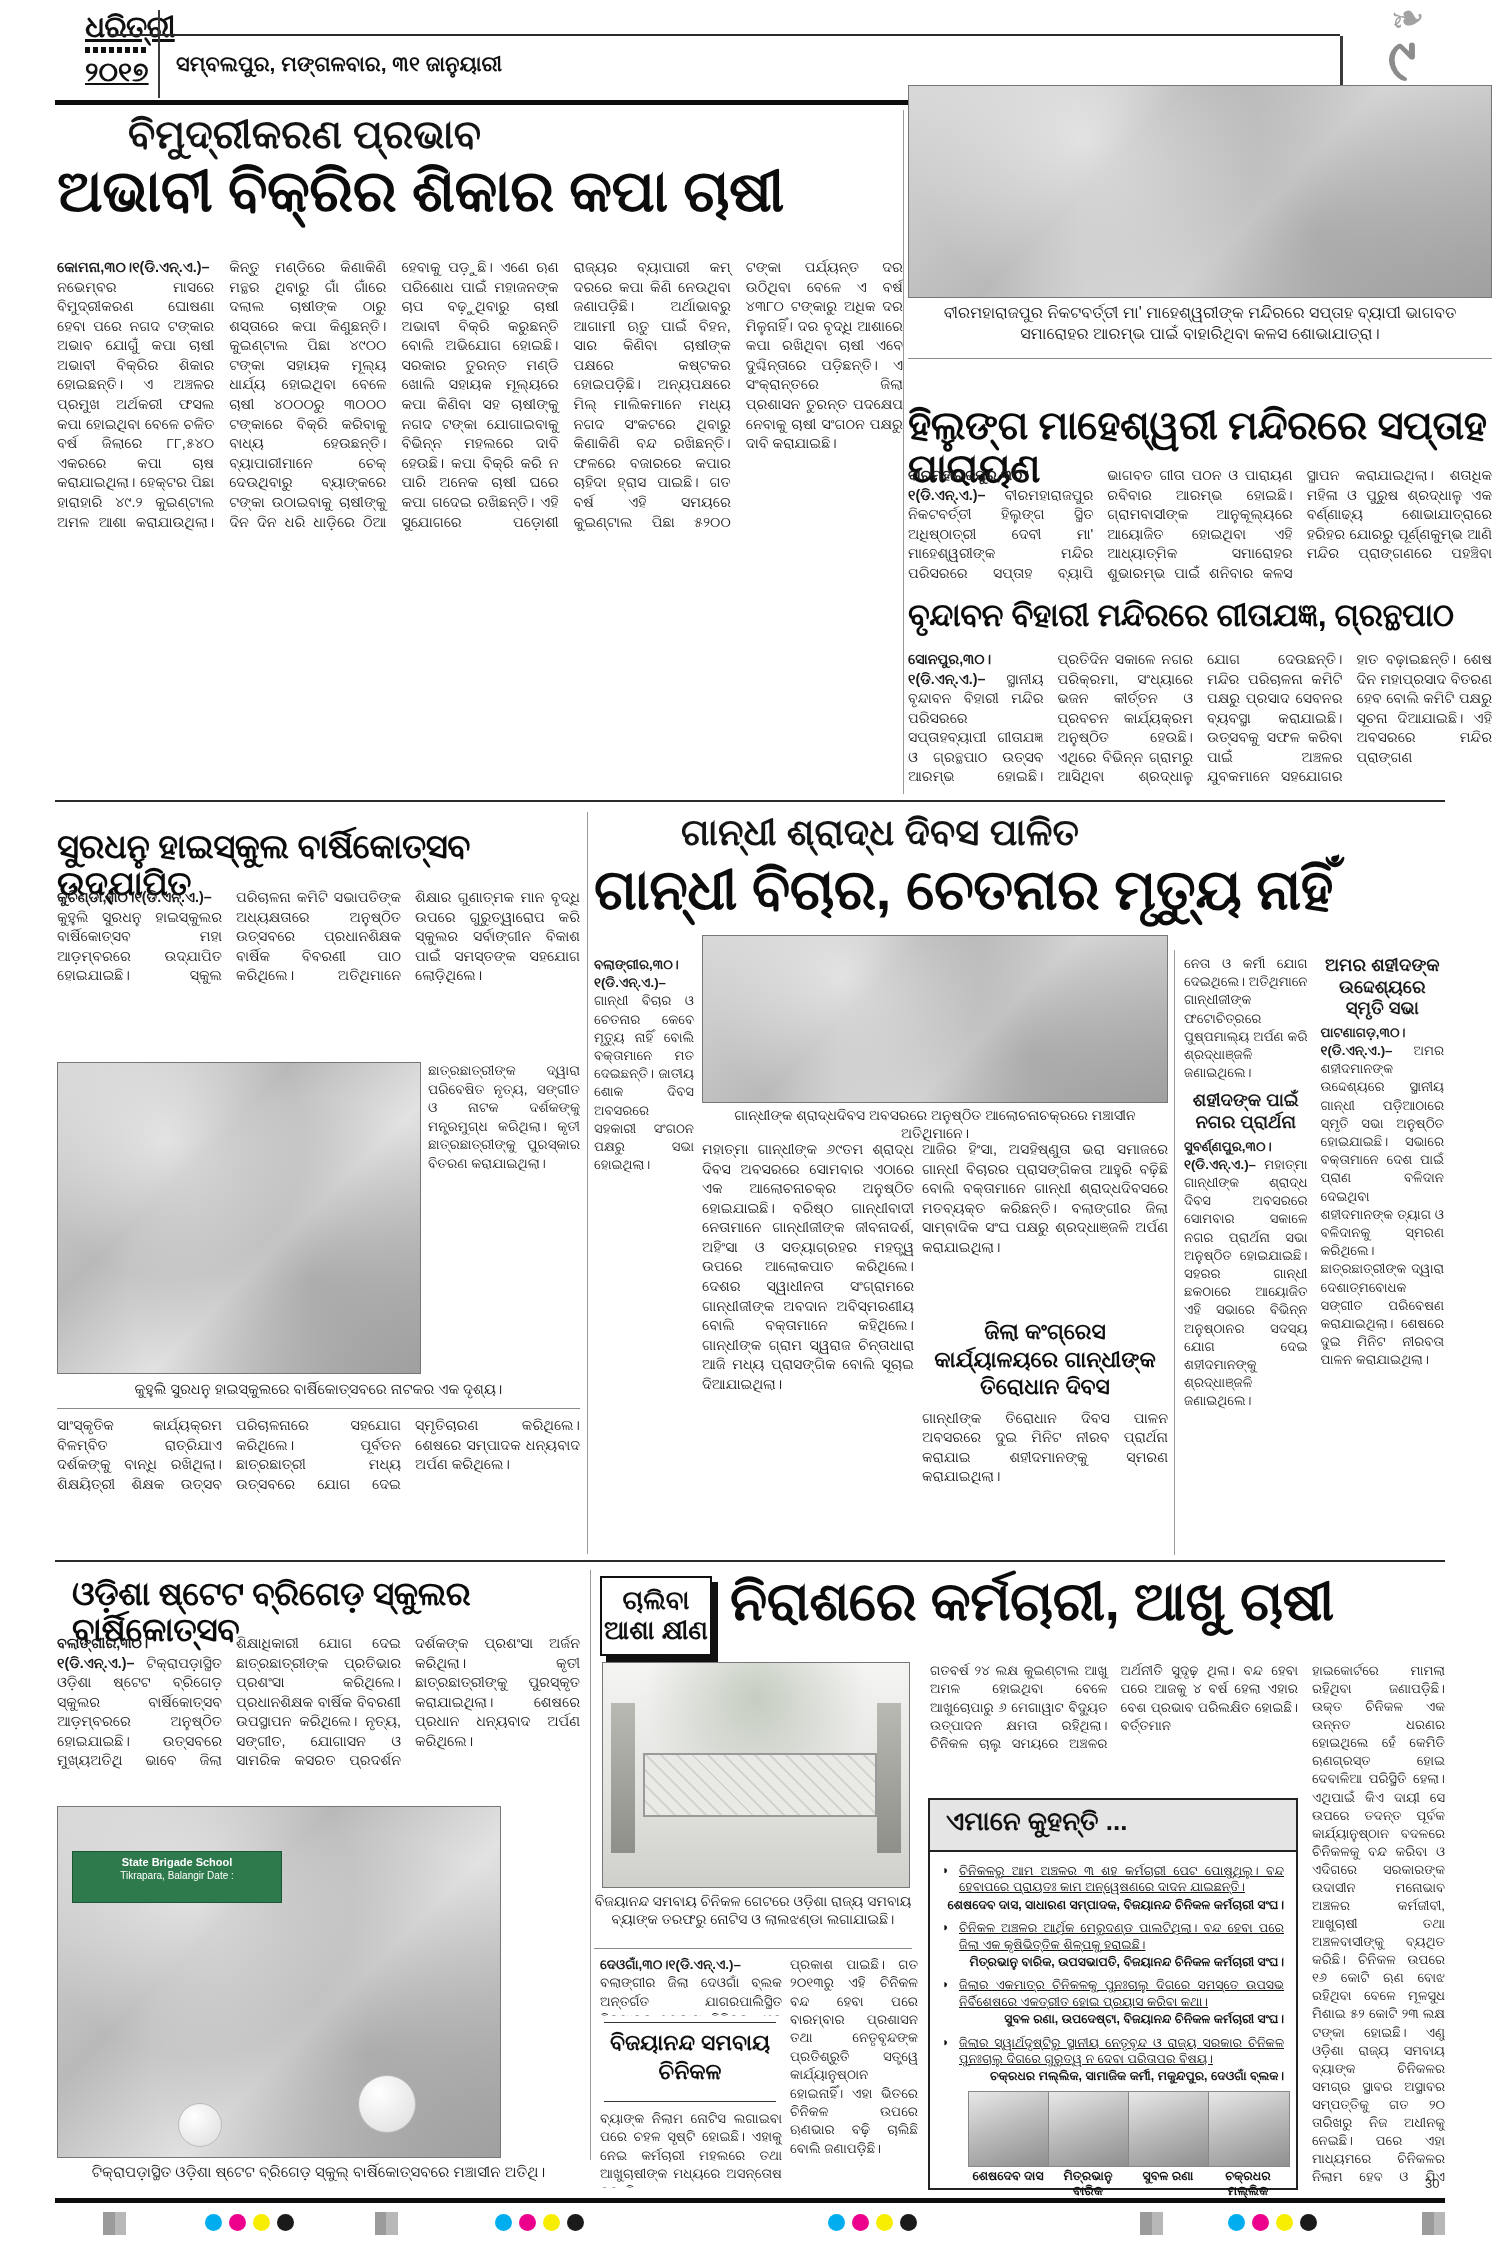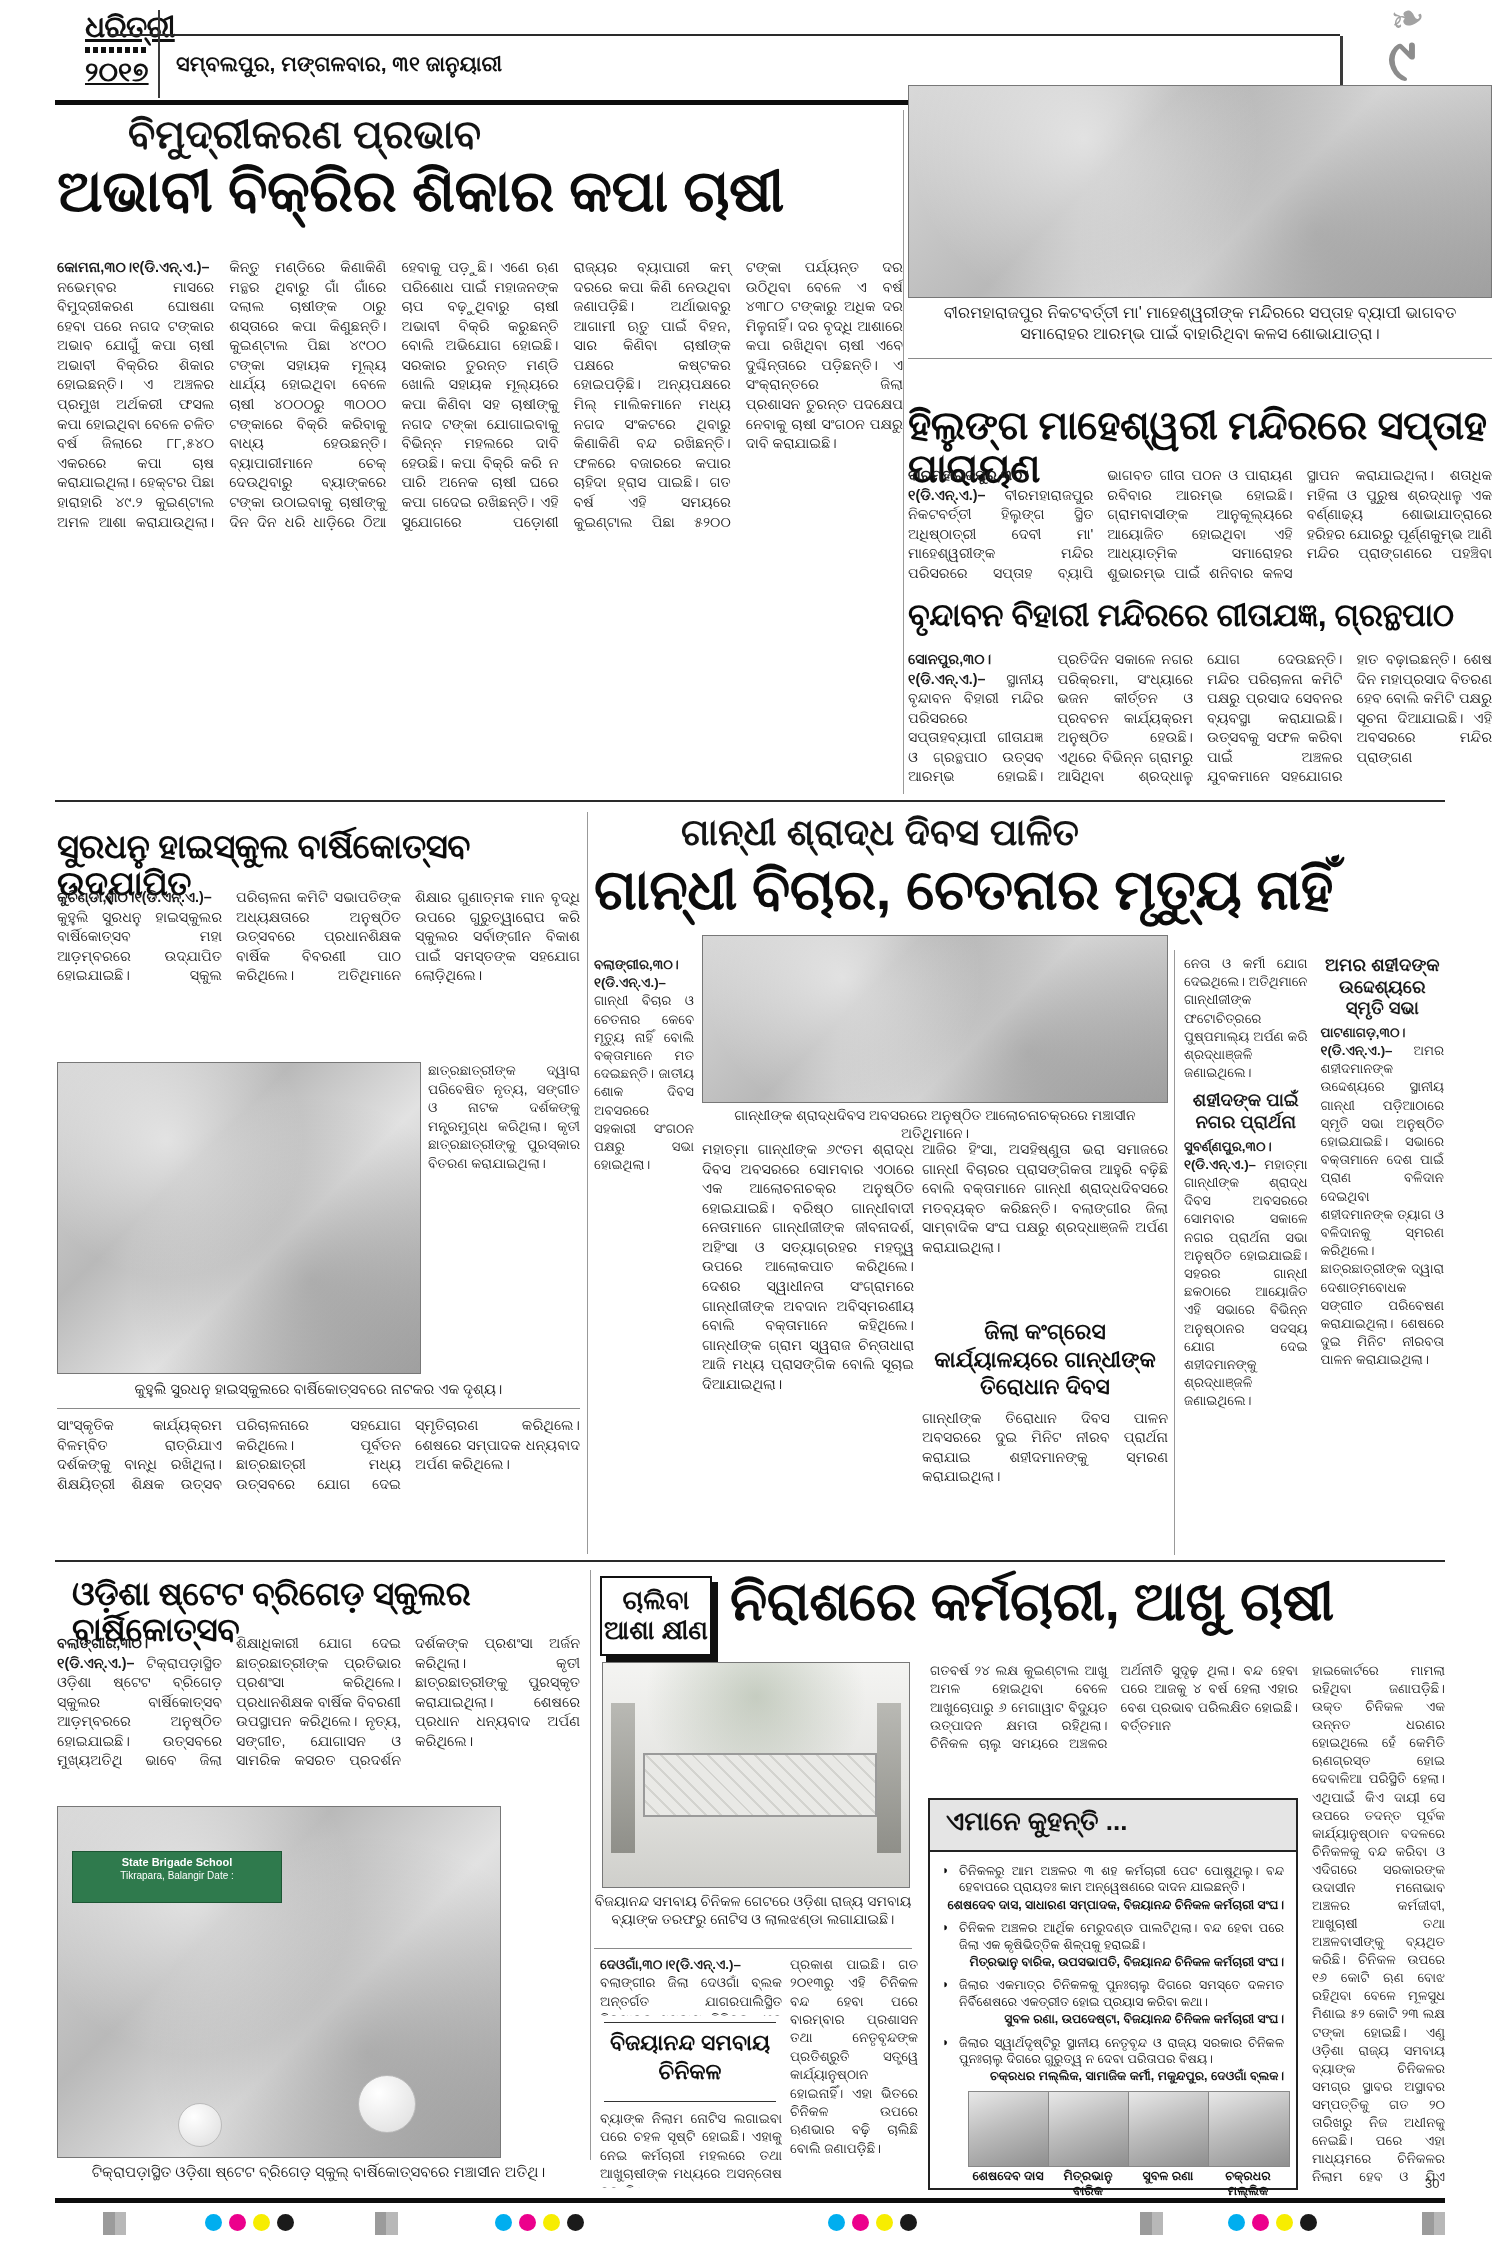--- a/index.html
+++ b/index.html
@@ -24,21 +24,21 @@
      linear-gradient(135deg,#d9d9d9 0%,#b9b9b9 35%,#e2e2e2 60%,#a6a6a6 100%);
      border:1px solid #777;}
   .photo-light{background:
      radial-gradient(circle at 50% 15%, rgba(120,140,110,.35), rgba(255,255,255,0) 45%),
      linear-gradient(180deg,#f4f4f2 0%,#e3e3e0 55%,#cfcfcb 100%);
      border:1px solid #777;}
   .portrait{background:linear-gradient(160deg,#e8e8e8 0%,#bdbdbd 45%,#8f8f8f 100%);
      border:1px solid #888;}
   .qbox{border:2px solid #232323;background:#fff;}
   .qbox-title{background:#e5e5e5;border-bottom:2px solid #232323;font-weight:800;}
-  .qitem{position:relative;padding-left:17px;margin:7px 0 2px 0;font-size:12.6px;line-height:1.3;text-align:justify;}
+  .qitem{position:relative;padding-left:17px;margin:7px 0 2px 0;font-size:12.6px;line-height:1.3;text-align:justify;text-decoration:underline;}
   .qitem::before{content:"◗";position:absolute;left:0;top:0;font-size:12px;color:#0c0c0c;}
   .qby{font-size:12.4px;font-weight:700;text-align:right;margin:0 0 4px 0;line-height:1.25;}
   .kbox{border:2px solid #101010;box-shadow:6px 6px 0 #101010;background:#fff;
         font-weight:800;text-align:center;line-height:1.15;}
   .banner{background:#2f7a4d;color:#fff;border:1px solid #1d5634;text-align:center;line-height:1.25;}
   .balloon{border-radius:50%;background:radial-gradient(circle at 35% 30%,#fff,#dcdcdc);border:1px solid #bbb;}
   .regsq{width:23px;height:23px;background:linear-gradient(90deg,#9b9b9b 50%,#b8b8b8 50%);}
   .dot{width:17px;height:17px;border-radius:50%;display:inline-block;margin-right:7px;}
   .subhead-rule{border-top:1.5px solid #333;border-bottom:1.5px solid #333;}
 </style>
@@ -169,21 +169,21 @@
   <div class="abs body-text cols2" style="left:930px;top:1662px;width:368px;height:128px;font-size:13.4px;">ଗତବର୍ଷ ୨୪ ଲକ୍ଷ କୁଇଣ୍ଟାଲ ଆଖୁ ଅମଳ ହୋଇଥିବା ବେଳେ ଆଖୁଚୋପାରୁ ୬ ମେଗାୱାଟ ବିଦ୍ୟୁତ ଉତ୍ପାଦନ କ୍ଷମତା ରହିଥିଲା। ଚିନିକଳ ଚାଲୁ ସମୟରେ ଅଞ୍ଚଳର ଅର୍ଥନୀତି ସୁଦୃଢ଼ ଥିଲା। ବନ୍ଦ ହେବା ପରେ ଆଜକୁ ୪ ବର୍ଷ ହେଲା ଏହାର ବେଶ ପ୍ରଭାବ ପରିଲକ୍ଷିତ ହୋଇଛି। ବର୍ତ୍ତମାନ</div>
   <div class="abs body-text" style="left:1312px;top:1662px;width:133px;height:528px;font-size:13.2px;">ହାଇକୋର୍ଟରେ ମାମଲା ରହିଥିବା ଜଣାପଡ଼ିଛି। ଉକ୍ତ ଚିନିକଳ ଏକ ଉନ୍ନତ ଧରଣର ହୋଇଥିଲେ ହେଁ କେମିତି ଋଣଗ୍ରସ୍ତ ହୋଇ ଦେବାଳିଆ ପରିସ୍ଥିତି ହେଲା। ଏଥିପାଇଁ କିଏ ଦାୟୀ ସେ ଉପରେ ତଦନ୍ତ ପୂର୍ବକ କାର୍ଯ୍ୟାନୁଷ୍ଠାନ ବଦଳରେ ଚିନିକଳକୁ ବନ୍ଦ କରିବା ଓ ଏଦିଗରେ ସରକାରଙ୍କ ଉଦାସୀନ ମନୋଭାବ ଅଞ୍ଚଳର କର୍ମଜୀବୀ, ଆଖୁଚାଷୀ ତଥା ଅଞ୍ଚଳବାସୀଙ୍କୁ ବ୍ୟଥିତ କରିଛି। ଚିନିକଳ ଉପରେ ୧୬ କୋଟି ଋଣ ବୋଝ ରହିଥିବା ବେଳେ ମୂଳସୁଧ ମିଶାଇ ୫୨ କୋଟି ୨୩ ଲକ୍ଷ ଟଙ୍କା ହୋଇଛି। ଏଣୁ ଓଡ଼ିଶା ରାଜ୍ୟ ସମବାୟ ବ୍ୟାଙ୍କ ଚିନିକଳର ସମଗ୍ର ସ୍ଥାବର ଅସ୍ଥାବର ସମ୍ପତ୍ତିକୁ ଗତ ୨୦ ତାରିଖରୁ ନିଜ ଅଧୀନକୁ ନେଇଛି। ପରେ ଏହା ମାଧ୍ୟମରେ ଚିନିକଳର ନିଲାମ ହେବ ଓ ଯିଏ ଚଳାଇବ ତାଙ୍କୁ ହସ୍ତାନ୍ତର ହେବାର ସିଦ୍ଧାନ୍ତ ହୋଇଥିବା ଜଣାପଡ଼ିଛି। ଏଣୁ ସମ୍ପୂର୍ଣ୍ଣ ବନ୍ଦ ହେବାର ପ୍ରଶ୍ନ ଉଠୁ ନାହିଁ ବୋଲି କହିଥିଲେ।</div>
 
   <div class="abs qbox" style="left:928px;top:1798px;width:370px;height:392px;">
     <div class="qbox-title" style="height:44px;font-size:26px;padding:6px 0 0 16px;">ଏମାନେ କୁହନ୍ତି ...</div>
     <div style="padding:4px 12px 0 12px;">
       <p class="qitem">ଚିନିକଳରୁ ଆମ ଅଞ୍ଚଳର ୩ ଶହ କର୍ମଚାରୀ ପେଟ ପୋଷୁଥିଲୁ। ବନ୍ଦ ହେବାପରେ ପ୍ରାୟତଃ କାମ ଅନ୍ୱେଷଣରେ ଦାଦନ ଯାଇଛନ୍ତି।</p>
       <p class="qby">ଶେଷଦେବ ଦାସ, ସାଧାରଣ ସମ୍ପାଦକ, ବିଜୟାନନ୍ଦ ଚିନିକଳ କର୍ମଚାରୀ ସଂଘ।</p>
       <p class="qitem">ଚିନିକଳ ଅଞ୍ଚଳର ଆର୍ଥିକ ମେରୁଦଣ୍ଡ ପାଲଟିଥିଲା। ବନ୍ଦ ହେବା ପରେ ଜିଲା ଏକ କୃଷିଭିତ୍ତିକ ଶିଳ୍ପକୁ ହରାଇଛି।</p>
       <p class="qby">ମିତ୍ରଭାନୁ ବାରିକ, ଉପସଭାପତି, ବିଜୟାନନ୍ଦ ଚିନିକଳ କର୍ମଚାରୀ ସଂଘ।</p>
-      <p class="qitem">ଜିଲାର ଏକମାତ୍ର ଚିନିକଳକୁ ପୁନଃଚାଲୁ ଦିଗରେ ସମସ୍ତେ ଦଳମତ ନିର୍ବିଶେଷରେ ଏକତ୍ରୀତ ହୋଇ ପ୍ରୟାସ କରିବା କଥା।</p>
+      <p class="qitem">ଜିଲାର ଏକମାତ୍ର ଚିନିକଳକୁ ପୁନଃଚାଲୁ ଦିଗରେ ସମସ୍ତେ ଉପସଭ ନିର୍ବିଶେଷରେ ଏକତ୍ରୀତ ହୋଇ ପ୍ରୟାସ କରିବା କଥା।</p>
       <p class="qby">ସୁବଳ ରଣା, ଉପଦେଷ୍ଟା, ବିଜୟାନନ୍ଦ ଚିନିକଳ କର୍ମଚାରୀ ସଂଘ।</p>
       <p class="qitem">ଜିଲାର ସ୍ୱାର୍ଥଦୃଷ୍ଟିରୁ ସ୍ଥାନୀୟ ନେତୃବୃନ୍ଦ ଓ ରାଜ୍ୟ ସରକାର ଚିନିକଳ ପୁନଃଚାଲୁ ଦିଗରେ ଗୁରୁତ୍ୱ ନ ଦେବା ପରିତାପର ବିଷୟ।</p>
       <p class="qby">ଚକ୍ରଧର ମଲ୍ଲିକ, ସାମାଜିକ କର୍ମୀ, ମକୁନ୍ଦପୁର, ଦେଓଗାଁ ବ୍ଲକ।</p>
     </div>
     <div style="display:flex;justify-content:space-between;padding:2px 10px 0 10px;">
       <div style="width:80px;margin-left:28px;">
         <div class="portrait" style="width:80px;height:74px;"></div>
         <div style="font-size:12.5px;font-weight:700;text-align:center;margin-top:2px;">ଶେଷଦେବ ଦାସ</div>
       </div>
       <div style="width:80px;">

